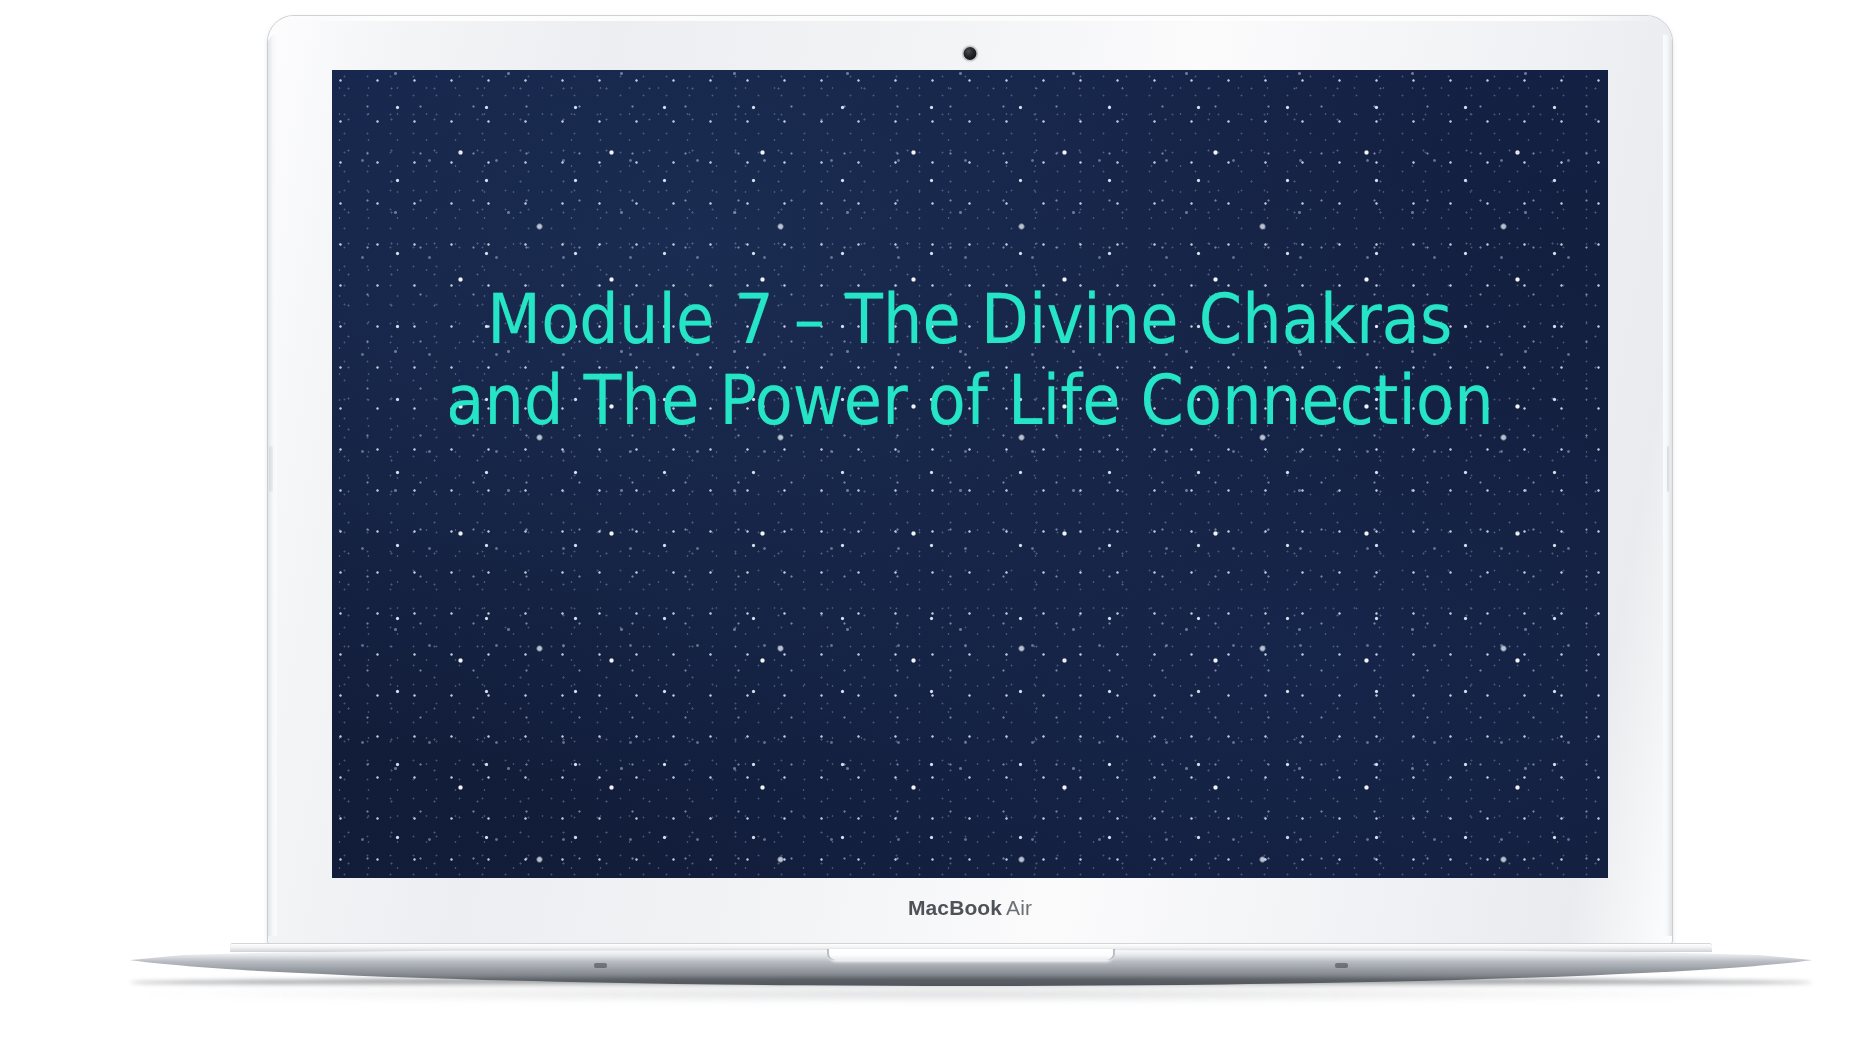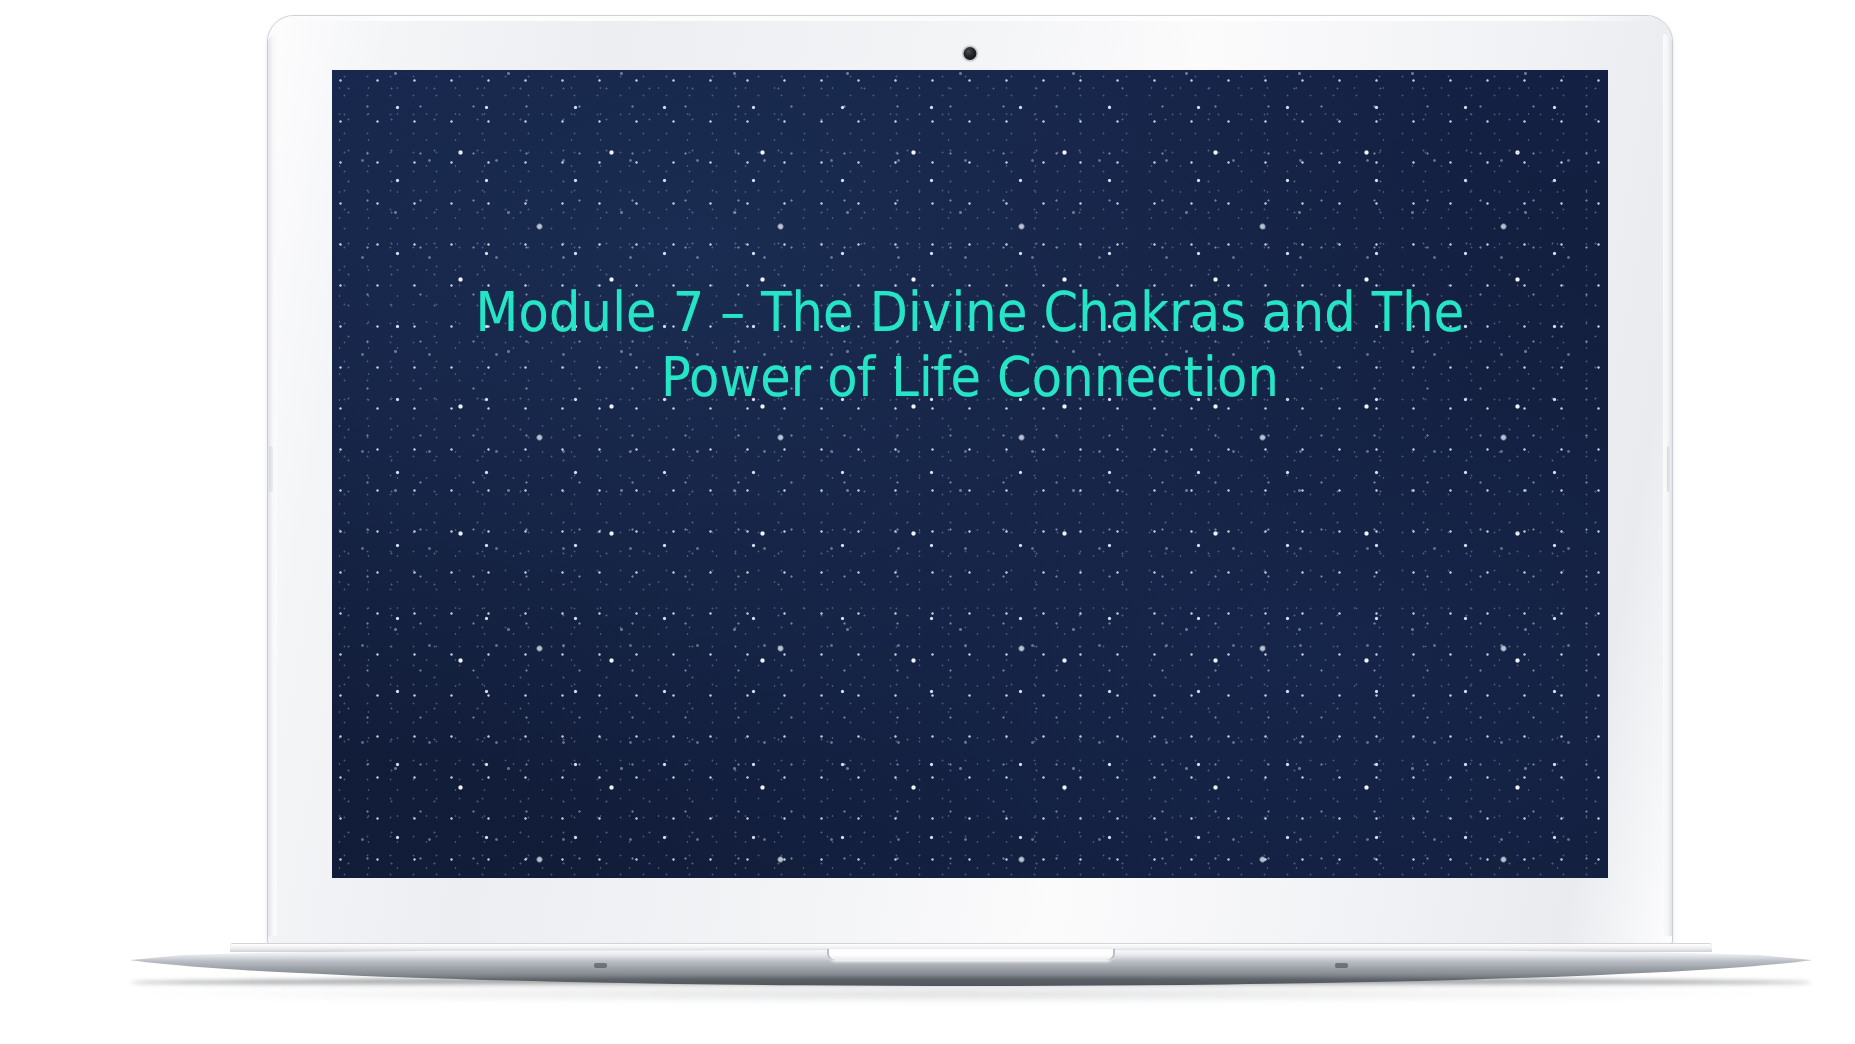--- a/index.html
+++ b/index.html
@@ -164,21 +164,21 @@
   
   .slide-title {
     position: absolute;
     left: 0; right: 0;
     top: 210px;
     padding: 0 96px;
     text-align: center;
     color: #26e4c6;
     font-family: "DejaVu Sans Condensed", "Liberation Sans Narrow", "Liberation Sans", sans-serif;
     font-weight: 300;
-    font-size: 55px;
+    font-size: 69px;
     line-height: 1.18;
     letter-spacing: 0.2px;
     text-rendering: geometricPrecision;
     white-space: pre-line;
     text-shadow: 0 0 1px rgba(38,228,198,0.35);
   }
 
   
   .brand {
     position: absolute;
@@ -303,20 +303,23 @@
         <div class="stars layer-b"></div>
         <div class="stars layer-c"></div>
         <div class="stars layer-d"></div>
         <div class="stars layer-e"></div>
 
         <div class="slide-title">Module 7 – The Divine Chakras and The Power of Life Connection</div>
 
       </div>
     </div>
 
+    <div class="brand">
+      <span class="mac">MacBook</span><span class="air">Air</span>
+    </div>
 
   </div>
 
   <div class="base-wrap">
     <div class="base-topline"></div>
     <div class="base-body"></div>
     <div class="base-shadowband"></div>
     <div class="base-notch"></div>
     <div class="foot f1"></div>
     <div class="foot f2"></div>

